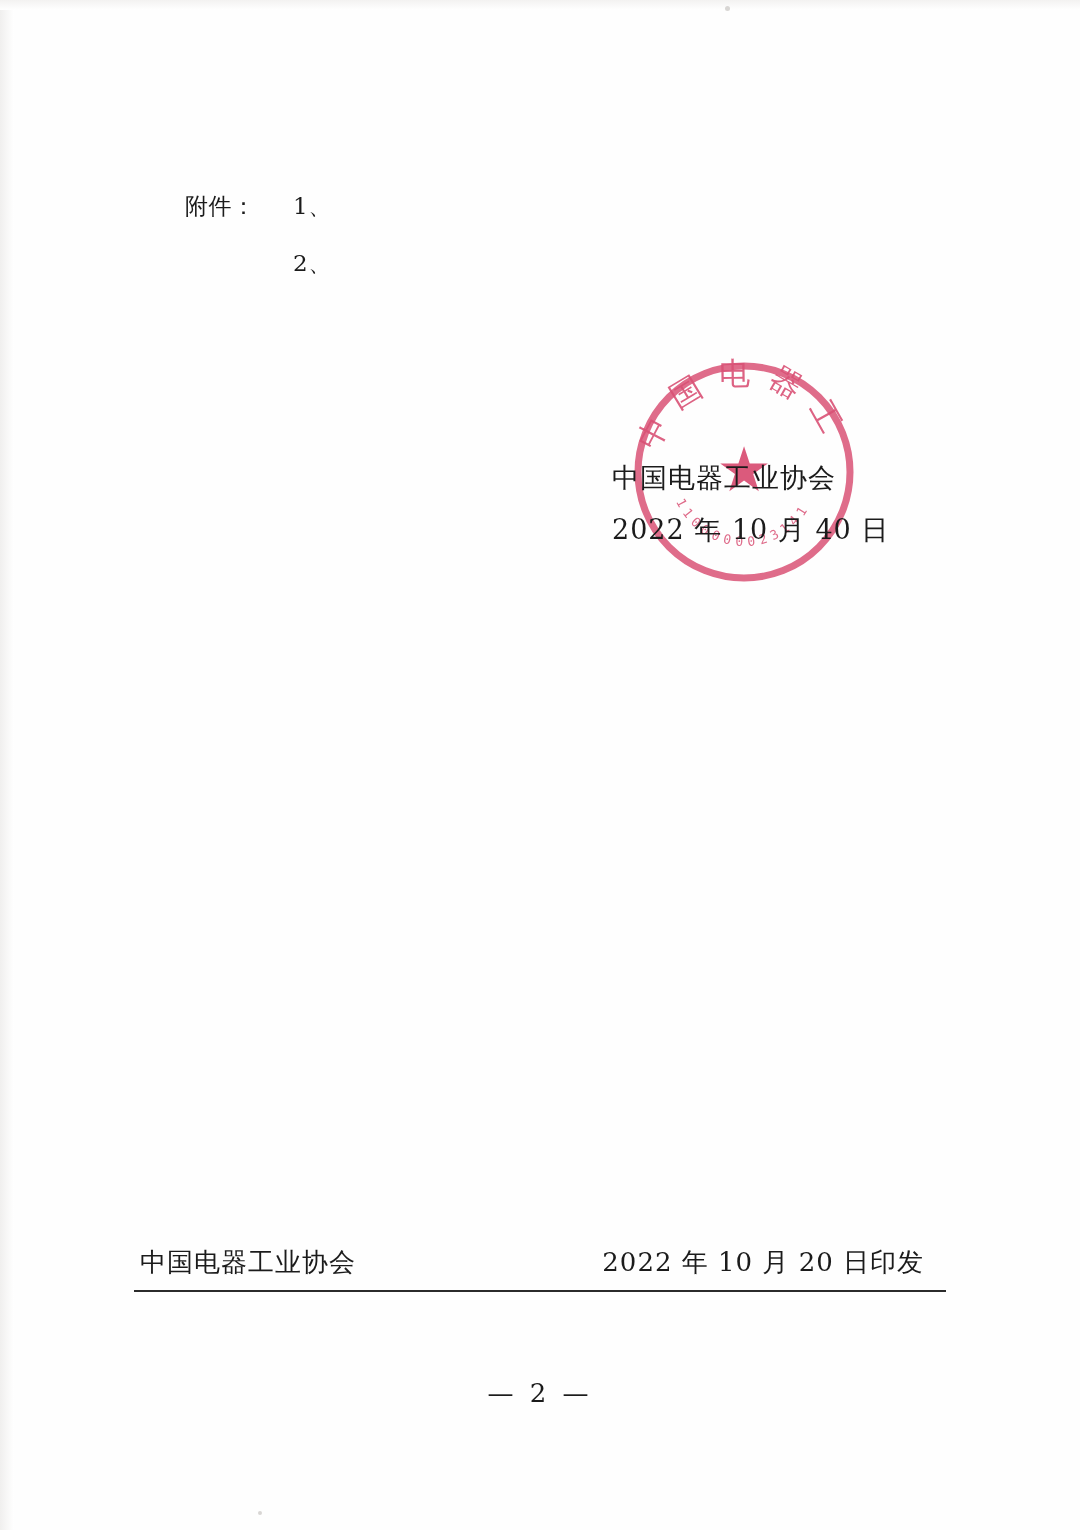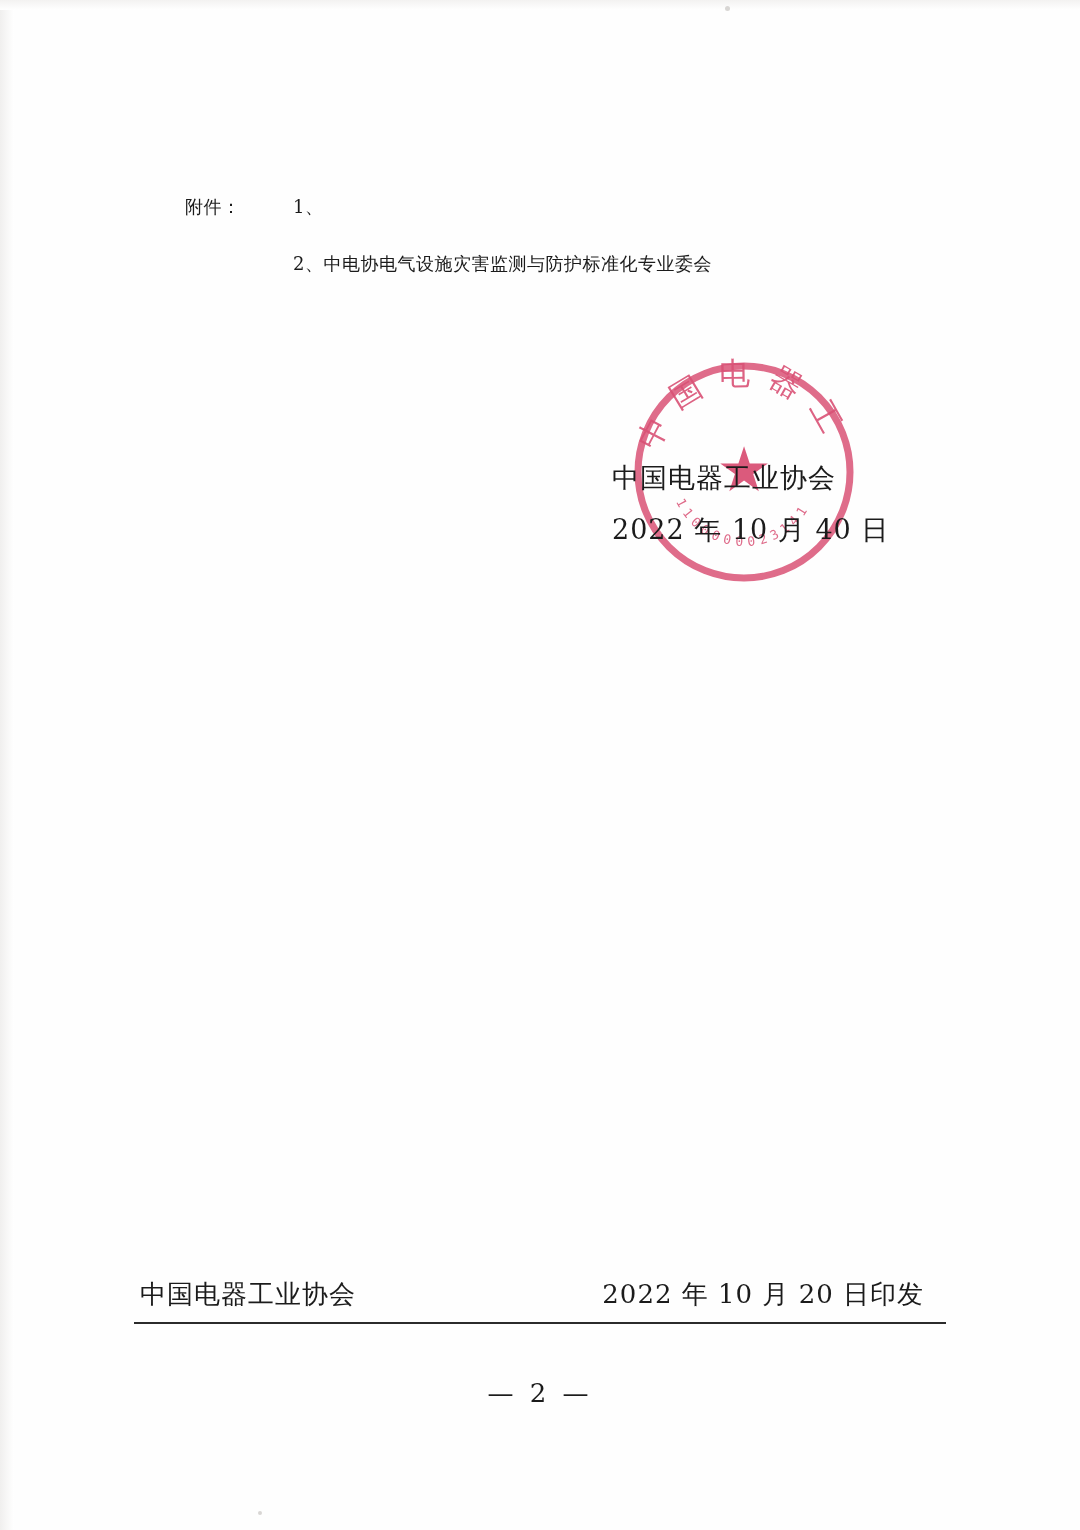--- a/index.html
+++ b/index.html
@@ -21,21 +21,21 @@
   
   .attachments {
     position: absolute;
     left: 185px;
     top: 178px;
     width: 760px;
   }
   .att-row {
     display: flex;
     align-items: flex-start;
-    font-size: 18px;
+    font-size: 23px;
     line-height: 57px;
     color: #1b1b1b;
     letter-spacing: 0.5px;
     white-space: nowrap;
   }
   .att-label {
     width: 108px;
     flex: 0 0 auto;
   }
   .att-indent {
@@ -95,21 +95,21 @@
     display: flex;
     justify-content: space-between;
     align-items: baseline;
     font-size: 26px;
     color: #1b1b1b;
     letter-spacing: 1px;
     padding-bottom: 10px;
     white-space: nowrap;
   }
   .footer-left { margin-left: 6px; }
-  .footer-right { margin-right: 22px; margin-top: 32px; }
+  .footer-right { margin-right: 22px; }
   .footer-rule {
     border-bottom: 2px solid #2b2b2b;
     width: 100%;
   }
 
   .page-number {
     position: absolute;
     left: 0;
     top: 1378px;
     width: 1080px;
@@ -147,21 +147,20 @@
   <div class="attachments">
 
     <div class="att-row">
       <span class="att-label">附件：</span>
       <span class="att-num">1、</span>
     </div>
 
     <div class="att-row">
       <span class="att-indent"></span>
       <span class="att-num">2、</span>
-      <span class="att-text">中电协电气设施灾害监测与防护标准化专业委会</span>
     </div>
 
 
   </div>
 
   <div class="seal">
     <svg width="228" height="228" viewBox="0 0 228 228" xmlns="http://www.w3.org/2000/svg">
       <defs>
         <path id="arcTop" d="M 26,114 A 88,88 0 0 1 202,114"></path>
         <path id="arcBottom" d="M 40,114 A 74,74 0 0 0 188,114"></path>

